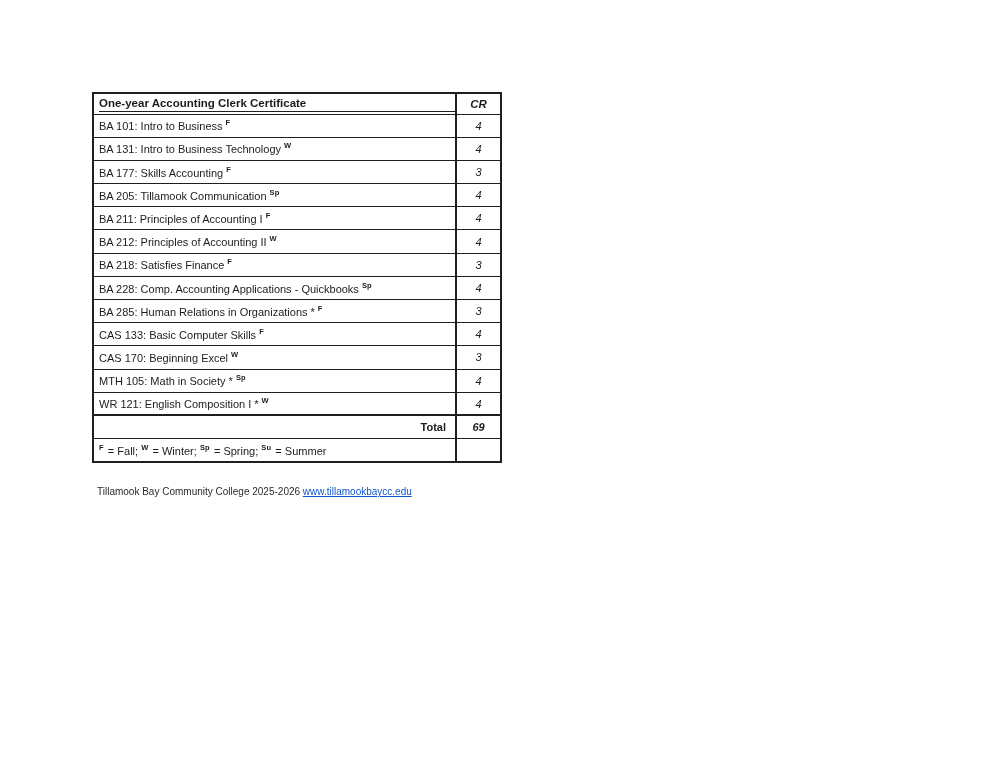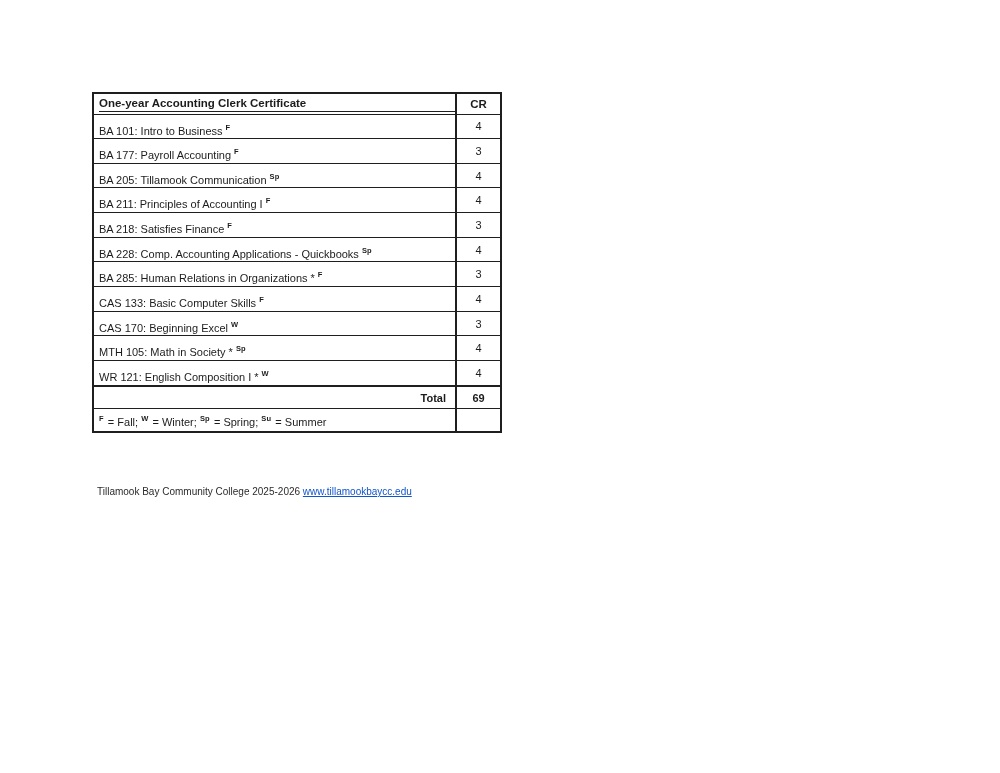--- a/index.html
+++ b/index.html
@@ -41,24 +41,25 @@
   }
   th.title-cell .u {
     display: inline-block;
     width: 100%;
     border-bottom: 1.2px solid #1f1f1f;
     padding-bottom: 2px;
   }
   th.cr-head, td.cr {
     border-left: 2px solid #1f1f1f;
     text-align: center;
+    font-style: italic;
   }
   th.cr-head { font-weight: bold; font-size: 11.5px; }
 
-  td.course { padding: 8px 4px 2px 5px; }
+  td.course { padding: 1px 4px 2px 5px; }
   sup.term {
     font-weight: bold;
     font-size: 7.5px;
     vertical-align: super;
     letter-spacing: 0.2px;
   }
   td.course sup.term { margin-left: 3px; }
 
   tr.total-row td { border-top: 2px solid #1f1f1f; }
   td.total-label { text-align: right; font-weight: bold; padding-right: 9px; margin-left: 12px; }
@@ -98,36 +99,44 @@
         </th>
         <th class="cr-head">CR</th>
       </tr>
     </thead>
     <tbody id="rows">
   <tr>
     <td class="course"><span class="course-text">BA 101: Intro to Business</span><sup class="term">F</sup></td>
     <td class="cr">4</td>
   </tr>
 
+  <tr>
+    <td class="course"><span class="course-text">BA 131: Intro to Business Technology</span><sup class="term">W</sup></td>
+    <td class="cr">4</td>
+  </tr>
 
   <tr>
-    <td class="course"><span class="course-text">BA 177: Payroll Accounting</span><sup class="term">F</sup></td>
+    <td class="course"><span class="course-text">BA 177: Skills Accounting</span><sup class="term">F</sup></td>
     <td class="cr">3</td>
   </tr>
 
   <tr>
     <td class="course"><span class="course-text">BA 205: Tillamook Communication</span><sup class="term">Sp</sup></td>
     <td class="cr">4</td>
   </tr>
 
   <tr>
     <td class="course"><span class="course-text">BA 211: Principles of Accounting I</span><sup class="term">F</sup></td>
     <td class="cr">4</td>
   </tr>
 
+  <tr>
+    <td class="course"><span class="course-text">BA 212: Principles of Accounting II</span><sup class="term">W</sup></td>
+    <td class="cr">4</td>
+  </tr>
 
   <tr>
     <td class="course"><span class="course-text">BA 218: Satisfies Finance</span><sup class="term">F</sup></td>
     <td class="cr">3</td>
   </tr>
 
   <tr>
     <td class="course"><span class="course-text">BA 228: Comp. Accounting Applications - Quickbooks</span><sup class="term">Sp</sup></td>
     <td class="cr">4</td>
   </tr>

